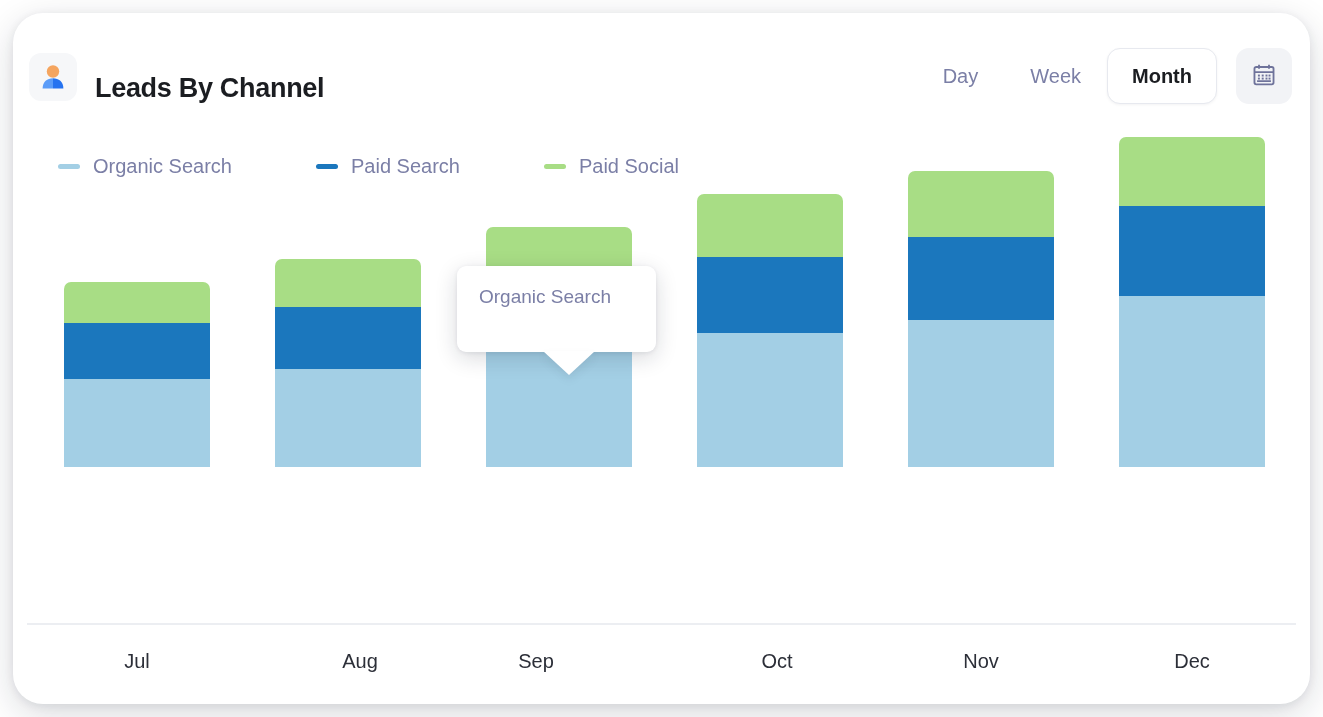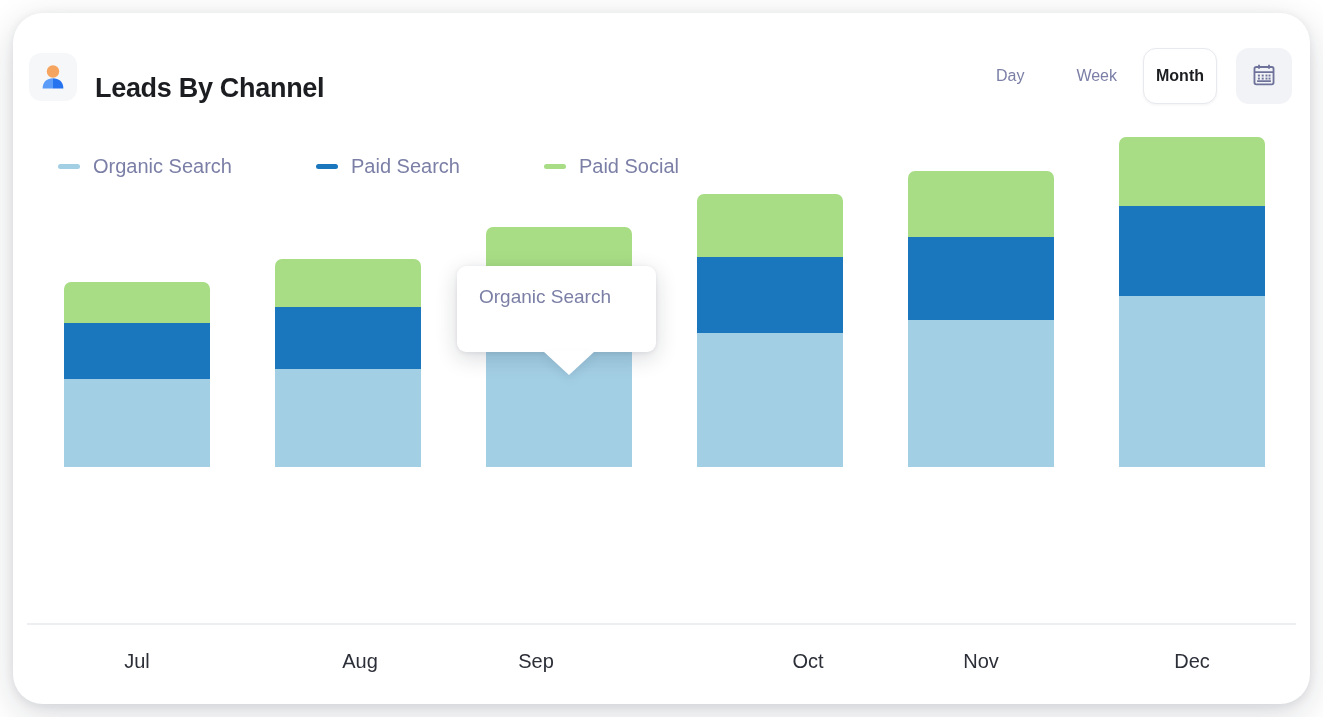--- a/index.html
+++ b/index.html
@@ -72,35 +72,35 @@
   .range-controls {
     position: absolute;
     right: 18px;
     top: 35px;
     display: flex;
     align-items: center;
     gap: 0px;
   }
 
   .range-link {
-    font-size: 16px;
+    font-size: 20px;
     color: #7b7fa6;
     padding: 0 26px;
     cursor: pointer;
     white-space: nowrap;
     line-height: 54px;
   }
 
   .range-link.active {
     color: #1b1d21;
     font-weight: bold;
     background: #ffffff;
     border: 1px solid #e7e9ef;
     border-radius: 13px;
-    padding: 0 12px;
+    padding: 0 24px;
     box-shadow: 0 1px 3px rgba(18, 25, 45, 0.05);
   }
 
   .calendar-btn {
     width: 56px;
     height: 56px;
     margin-left: 19px;
     border-radius: 13px;
     background: #f2f3f6;
     display: flex;
@@ -312,21 +312,21 @@
           <div class="bar" style="left: 1106px;">
             <div class="seg" style="height: 69px; background: rgb(168, 221, 133);"></div>
             <div class="seg" style="height: 90px; background: rgb(27, 119, 189);"></div>
             <div class="seg" style="height: 171px; background: rgb(163, 207, 229);"></div>
           </div>
         </div>
       <div id="xlabels">
           <div class="x-label" style="left: 51px;">Jul</div>
           <div class="x-label" style="left: 274px;">Aug</div>
           <div class="x-label" style="left: 450px;">Sep</div>
-          <div class="x-label" style="left: 722px;">Oct</div>
+          <div class="x-label" style="left: 691px;">Oct</div>
           <div class="x-label" style="left: 895px;">Nov</div>
           <div class="x-label" style="left: 1106px;">Dec</div>
         </div>
     </div>
 
     <div class="tooltip">
       <div class="tooltip-title">Organic Search</div>
       <div class="tooltip-arrow"></div>
     </div>
 

